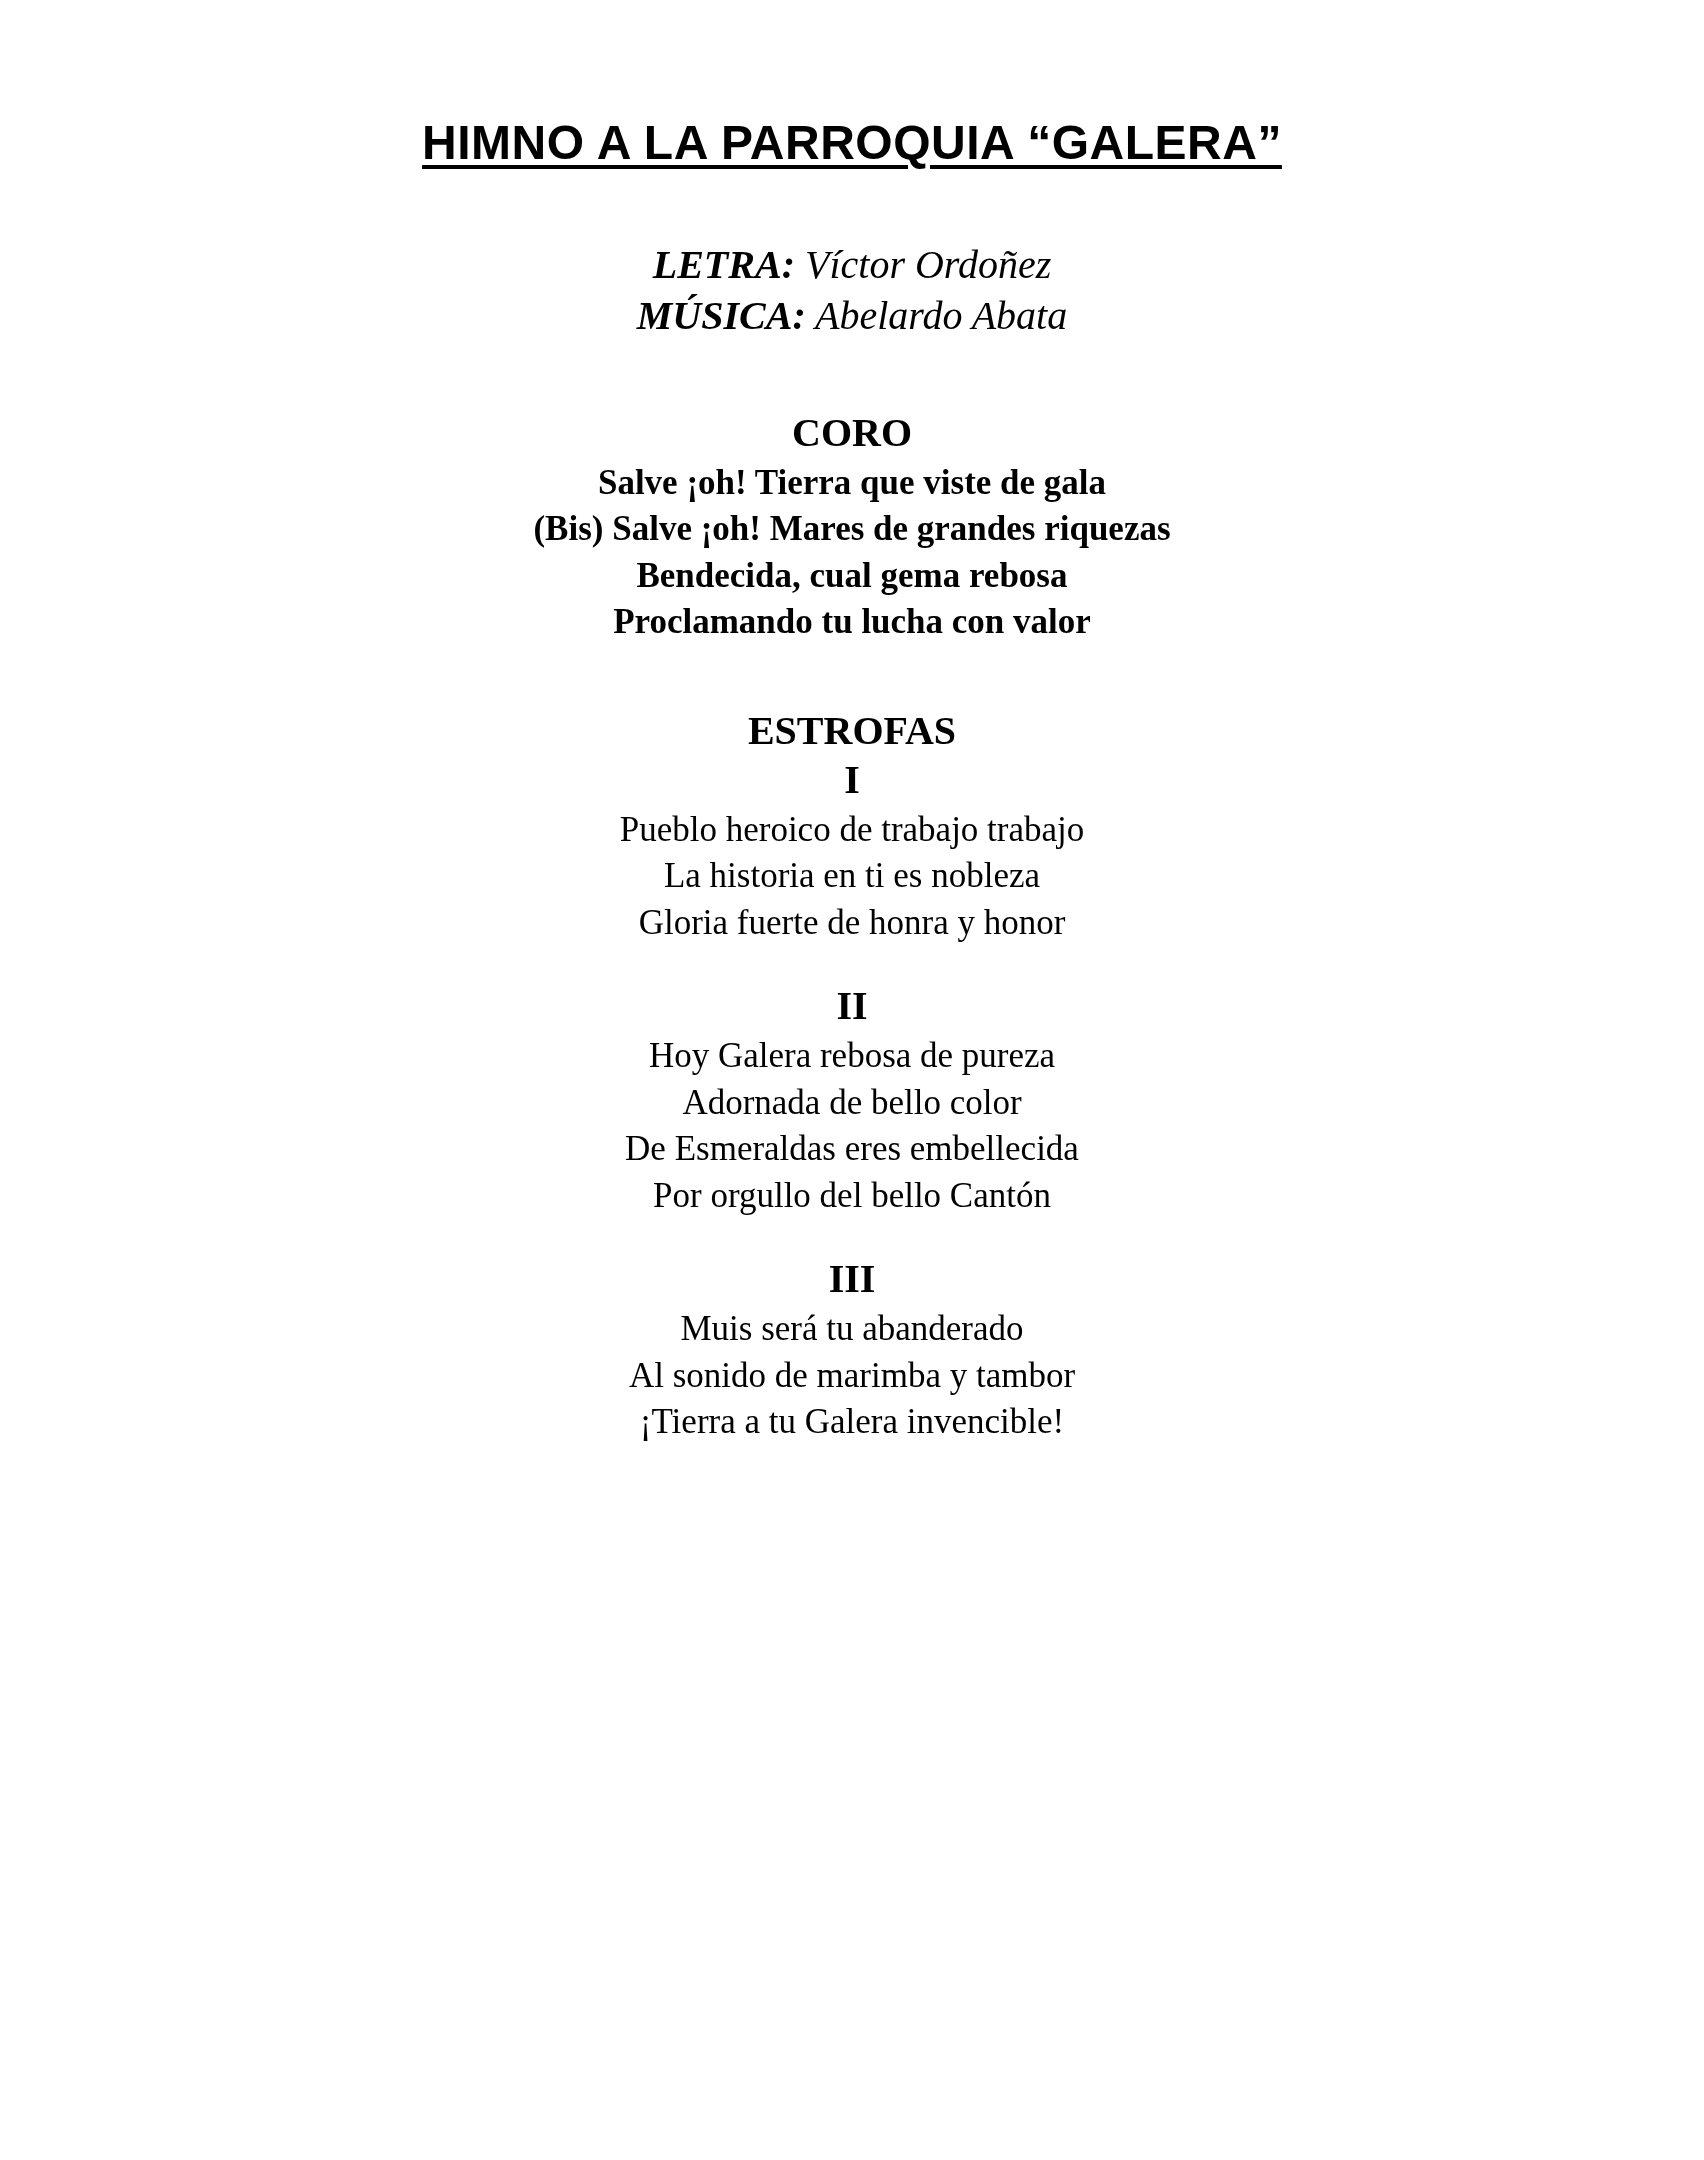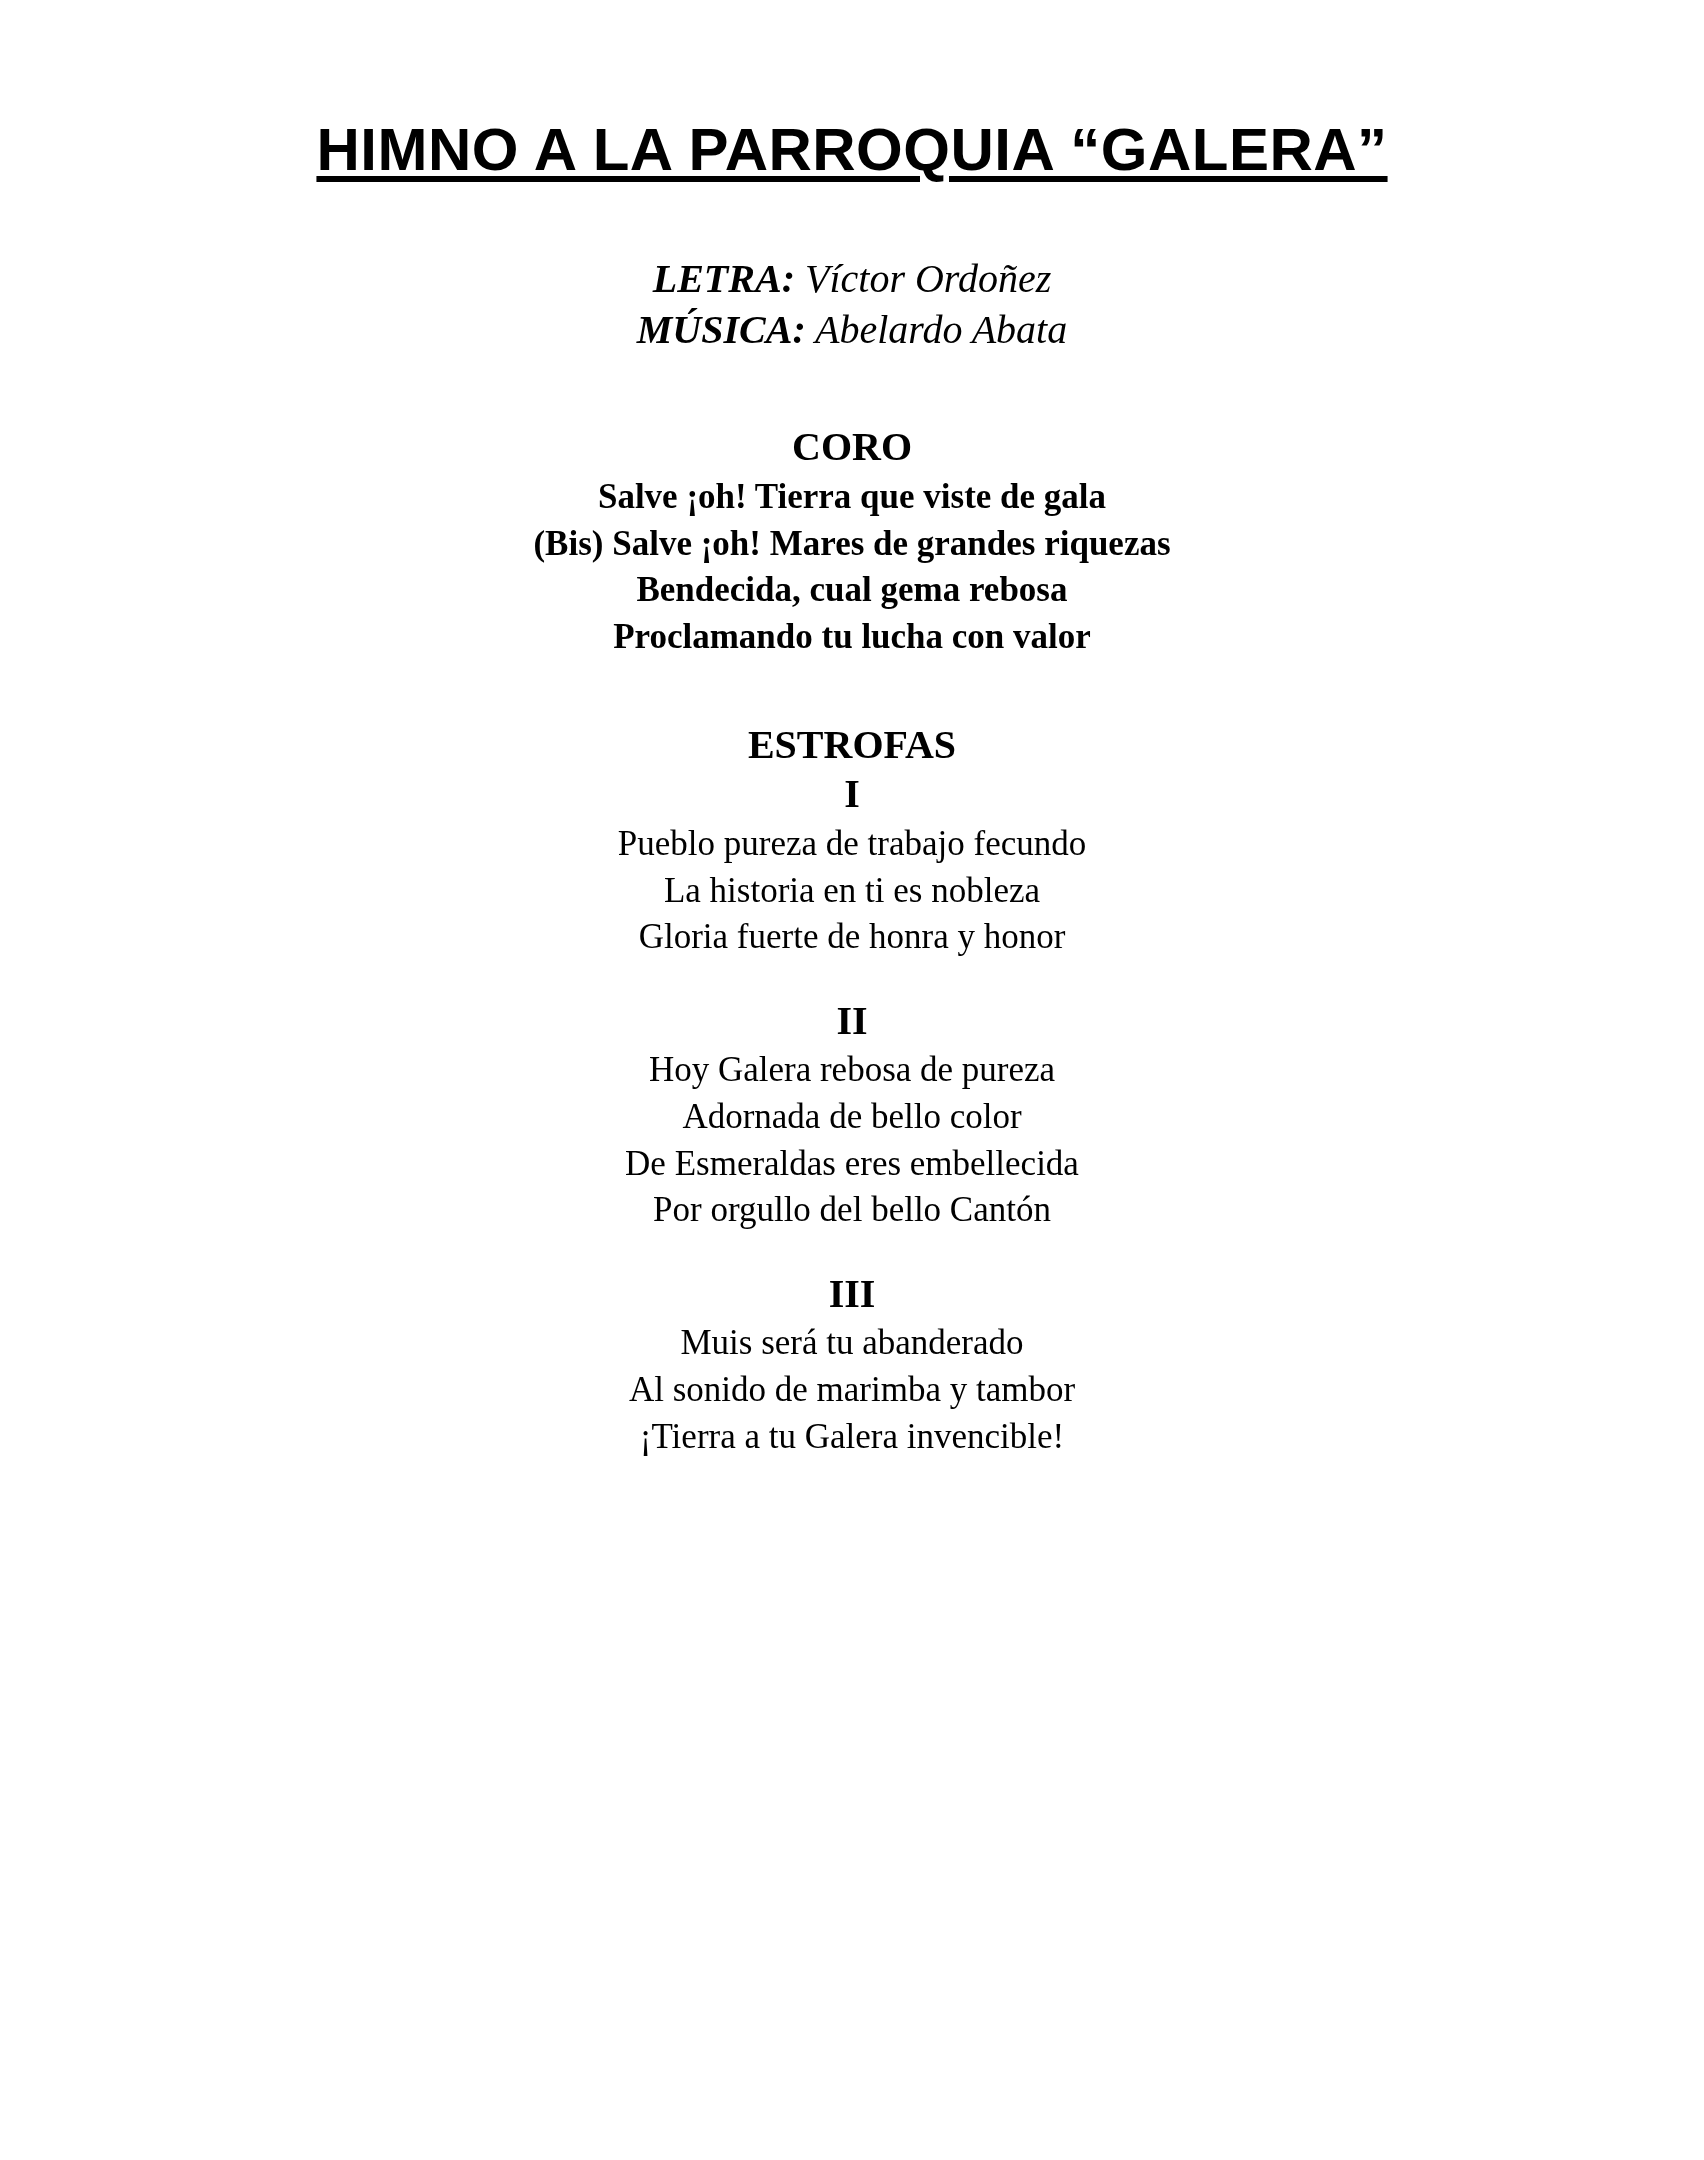--- a/index.html
+++ b/index.html
@@ -18,21 +18,21 @@
     width: 1704px;
     min-height: 2161px;
     box-sizing: border-box;
     padding: 114px 143px 38px 143px;
     background: #ffffff;
   }
   .doc-title {
     text-align: center;
     font-family: "Liberation Sans", sans-serif;
     font-weight: bold;
-    font-size: 60px;
+    font-size: 48px;
     letter-spacing: 0.5px;
     text-decoration: underline;
     text-underline-offset: 5.7px;
     margin: 0 0 9.5px 0;
     line-height: 1.2;
   }
   .credits {
     text-align: center;
     margin-top: 67px;
     font-size: 40px;
@@ -92,21 +92,21 @@
     <div class="line">Salve ¡oh! Tierra que viste de gala</div>
     <div class="line">(Bis) Salve ¡oh! Mares de grandes riquezas</div>
     <div class="line">Bendecida, cual gema rebosa</div>
     <div class="line">Proclamando tu lucha con valor</div>
   </div>
 
   <div class="section-heading tight">ESTROFAS</div>
 
   <div class="roman">I</div>
   <div class="verse">
-    <div class="line">Pueblo pureza de trabajo fecundo</div>
+    <div class="line">Pueblo heroico de trabajo trabajo</div>
     <div class="line">La historia en ti es nobleza</div>
     <div class="line">Gloria fuerte de honra y honor</div>
   </div>
 
   <div class="roman spaced">II</div>
   <div class="verse">
     <div class="line">Hoy Galera rebosa de pureza</div>
     <div class="line">Adornada de bello color</div>
     <div class="line">De Esmeraldas eres embellecida</div>
     <div class="line">Por orgullo del bello Cantón</div>

